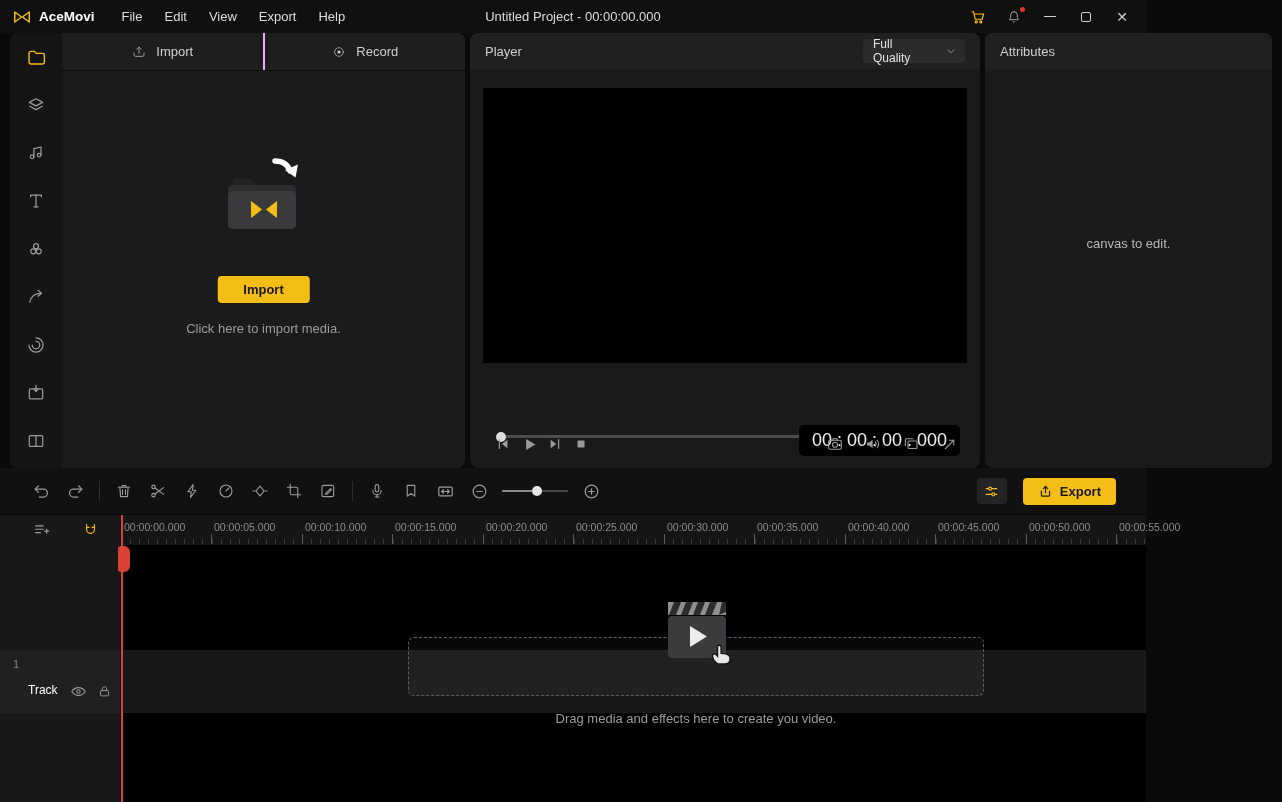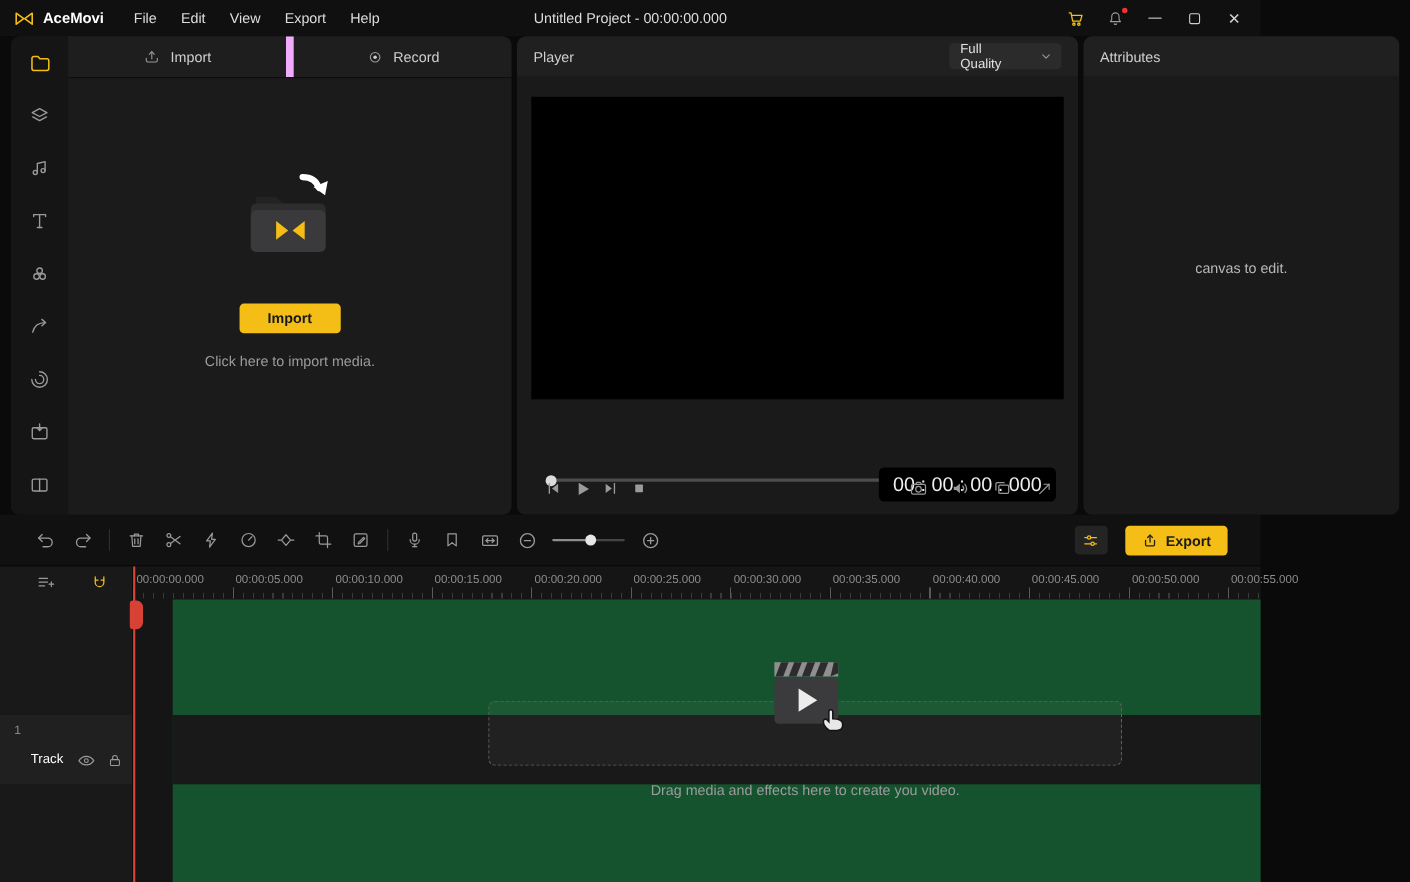--- a/index.html
+++ b/index.html
@@ -32,21 +32,21 @@
   .bell-dot{position:absolute;top:0;right:-1px;width:5px;height:5px;border-radius:50%;background:#e33;}
 
   
   .panel{position:absolute;top:33px;height:435px;background:var(--panel);border-radius:8px;overflow:hidden;}
   .left-panel{left:10px;width:455px;display:flex;}
   .iconstrip{width:52px;background:#151516;display:flex;flex-direction:column;align-items:center;padding-top:0;}
   .strip-btn{width:52px;height:48px;display:flex;align-items:center;justify-content:center;}
   .media{flex:1;display:flex;flex-direction:column;background:#1b1b1c;}
   .tabs{height:38px;display:flex;background:#1e1e1f;border-bottom:1px solid #0d0d0d;flex:none;}
   .tab{flex:1;display:flex;align-items:center;justify-content:center;gap:9px;font-size:13px;color:#cfcfcf;cursor:default;}
-  .tab + .tab{border-left:7px solid #f0abfc;}
+  .tab + .tab{border-left:2px solid #f0abfc;}
   .media-body{position:relative;flex:1;}
   .import-graphic{position:absolute;left:50%;top:84px;transform:translateX(-50%);}
   .import-btn{position:absolute;left:50%;top:205px;transform:translateX(-50%);background:var(--accent);color:#181818;font-size:13px;font-weight:bold;padding:6px 26px;border-radius:4px;border:none;cursor:pointer;font-family:inherit;}
   .media-hint{position:absolute;left:0;right:0;top:250px;text-align:center;color:var(--muted);font-size:13px;}
 
   .player-panel{left:470px;width:510px;}
   .panel-head{height:36px;display:flex;align-items:center;padding:0 15px;background:#202021;}
   .panel-title{font-size:13px;color:#cfcfcf;}
   .quality{margin-left:auto;background:#2b2b2c;color:#e2e2e2;font-size:12px;height:24px;padding:0 10px;border-radius:4px;display:flex;align-items:center;justify-content:space-between;width:102px;cursor:pointer;gap:31px;}
   .video{position:absolute;left:13px;top:55px;width:484px;height:275px;background:#000;}
@@ -82,21 +82,21 @@
   .ruler{position:absolute;left:121px;right:0;top:0;height:30px;background:#151516;}
   .ruler::after{content:"";position:absolute;left:0;right:0;bottom:1px;height:10px;
     background-image:
       repeating-linear-gradient(90deg,#5a5a5a 0 1px,transparent 1px 90.5px),
       repeating-linear-gradient(90deg,#3a3a3b 0 1px,transparent 1px 9.05px);
     background-size:100% 10px,100% 5px;
     background-position:left bottom,left bottom;
     background-repeat:no-repeat;}
   .ruler-label{position:absolute;top:6px;font-size:10.5px;color:#8d8d8d;white-space:nowrap;}
 
-  .tl-body{position:absolute;left:121px;right:0;top:30px;bottom:0;background:#14532d;margin-left:36px;}
+  .tl-body{position:absolute;left:121px;right:0;top:30px;bottom:0;background:#000000;}
   .lane{position:absolute;left:0;right:0;top:105px;height:63px;background:#19191a;}
   .drop-zone{position:absolute;left:287px;top:92px;width:576px;height:59px;border:1.5px dashed #5f5f5f;border-radius:6px;background:rgba(255,255,255,0.035);}
   .film-icon{position:absolute;left:531px;top:45px;}
   .drop-hint{position:absolute;left:287px;width:576px;top:166px;text-align:center;font-size:13px;color:var(--muted);}
 
   .playhead-line{position:absolute;left:121px;top:0;bottom:0;width:2px;background:var(--red);z-index:5;}
   .playhead-grip{position:absolute;left:118px;top:31px;width:12px;height:26px;background:var(--red);border-radius:3px 6px 6px 3px;z-index:6;cursor:grab;}
 
   
   svg.ic{stroke:var(--icon);fill:none;stroke-width:1.5;stroke-linecap:round;stroke-linejoin:round;}

